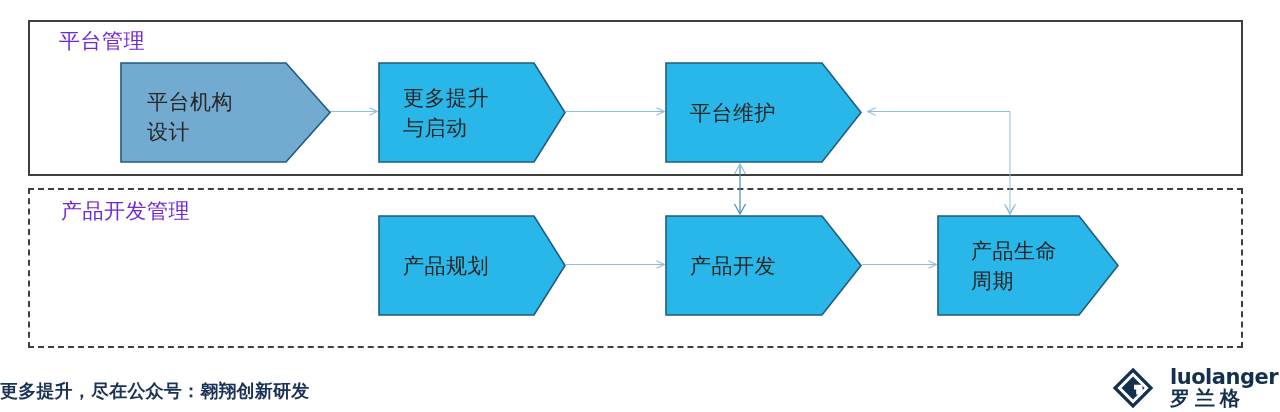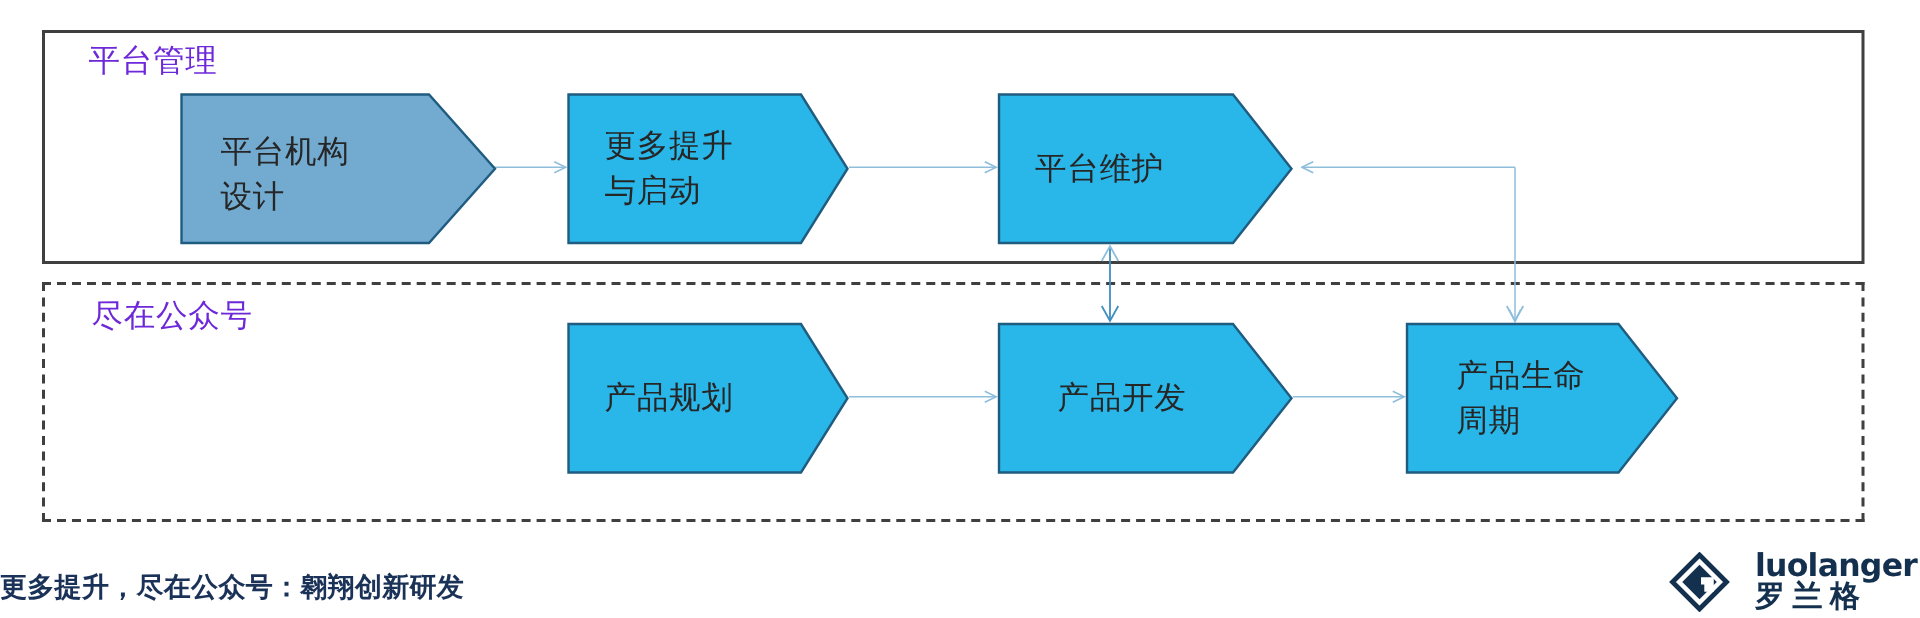--- a/index.html
+++ b/index.html
@@ -135,21 +135,21 @@
 </head>
 <body>
 
 <div id="canvas">
 
   <div class="lane lane-solid">
     <div class="lane-title">平台管理</div>
   </div>
 
   <div class="lane lane-dashed">
-    <div class="lane-title">尽在公众号</div>
+    <div class="lane-title">产品开发管理</div>
   </div>
 
   <svg id="links" viewBox="0 0 1280 412" width="1280" height="412">
     <defs>
       <marker id="ah" markerWidth="9" markerHeight="9" refX="8" refY="4.5" orient="auto" markerUnits="userSpaceOnUse">
         <path d="M0.5,0.8 L8.2,4.5 L0.5,8.2" fill="none" stroke="#8FBEDC" stroke-width="1.1"></path>
       </marker>
       <marker id="ah2" markerWidth="9" markerHeight="9" refX="8" refY="4.5" orient="auto" markerUnits="userSpaceOnUse">
         <path d="M0.5,0.8 L8.2,4.5 L0.5,8.2" fill="none" stroke="#3D8FBF" stroke-width="1.3"></path>
       </marker>
@@ -204,21 +204,21 @@
           <path d="M1,1 L157,1 L196,50.5 L157,100 L1,100 Z" fill="#29B6E8" stroke="#1F5C80" stroke-width="1.6" stroke-linejoin="miter"></path>
         </svg>
         <div class="chev-label" style="margin-left: 25px;">平台维护</div>
       </div>
       <div class="chev" style="left: 378px; top: 215px; width: 188px; height: 101px;">
         <svg width="188" height="101" viewBox="0 0 188 101">
           <path d="M1,1 L156,1 L187,50.5 L156,100 L1,100 Z" fill="#29B6E8" stroke="#1F5C80" stroke-width="1.6" stroke-linejoin="miter"></path>
         </svg>
         <div class="chev-label" style="margin-left: 25px;">产品规划</div>
       </div>
-      <div class="chev" style="left: 665px; top: 215px; width: 197px; height: 101px; padding-left: 15px;">
+      <div class="chev" style="left: 665px; top: 215px; width: 197px; height: 101px;">
         <svg width="197" height="101" viewBox="0 0 197 101">
           <path d="M1,1 L157,1 L196,50.5 L157,100 L1,100 Z" fill="#29B6E8" stroke="#1F5C80" stroke-width="1.6" stroke-linejoin="miter"></path>
         </svg>
         <div class="chev-label" style="margin-left: 25px;">产品开发</div>
       </div>
       <div class="chev" style="left: 937px; top: 215px; width: 182px; height: 101px;">
         <svg width="182" height="101" viewBox="0 0 182 101">
           <path d="M1,1 L142,1 L181,50.5 L142,100 L1,100 Z" fill="#29B6E8" stroke="#1F5C80" stroke-width="1.6" stroke-linejoin="miter"></path>
         </svg>
         <div class="chev-label" style="margin-left: 34px;">产品生命

